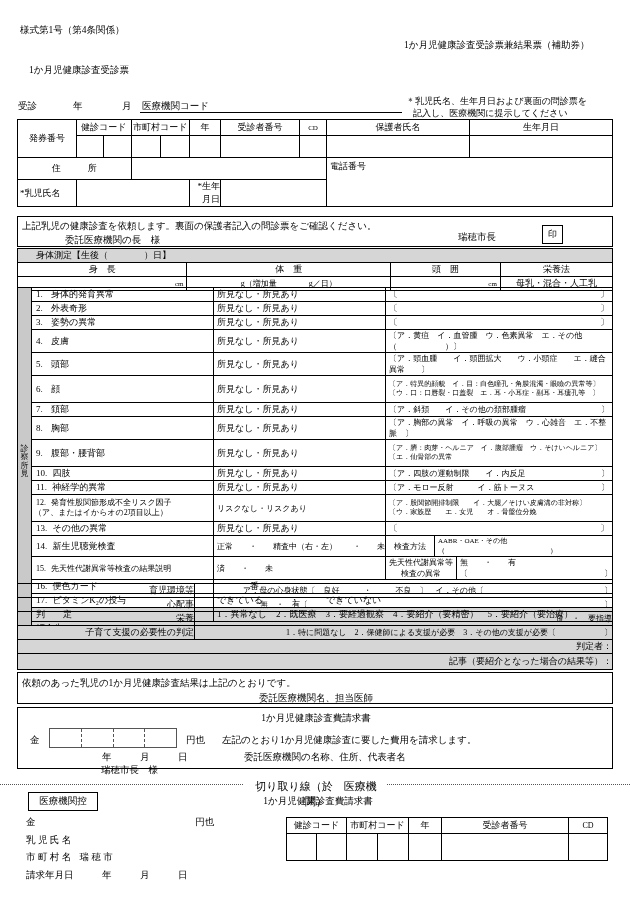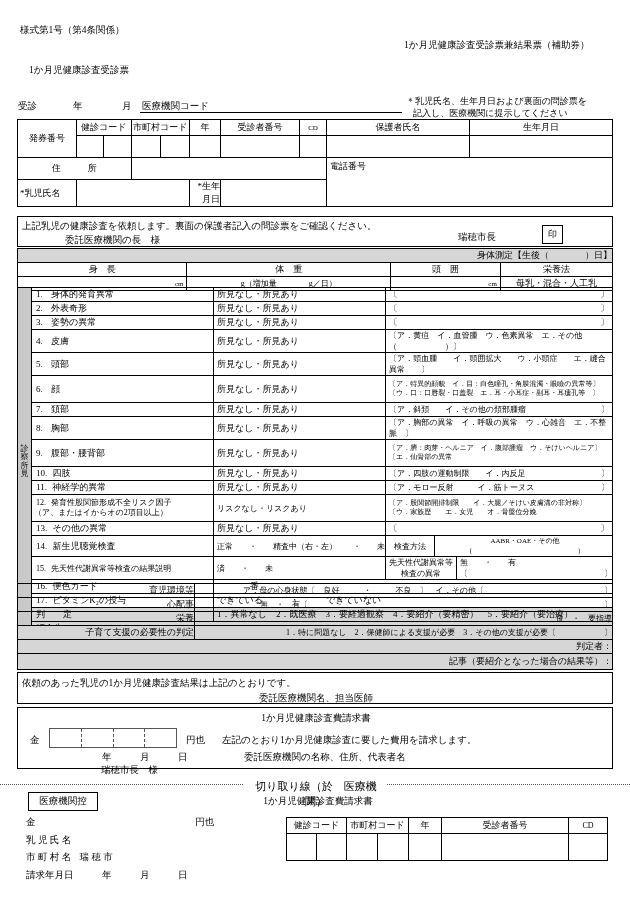--- a/index.html
+++ b/index.html
@@ -56,21 +56,21 @@
   #request-box .line2 { position: absolute; left: 47px; top: 17px; font-size: 9.5px; }
   #request-box .mayor { position: absolute; left: 440px; top: 14px; font-size: 9.5px; }
   #seal {
     position: absolute; left: 524px; top: 8px; width: 19px; height: 17px;
     border: 1px solid #000; text-align: center; font-size: 9px; line-height: 17px;
   }
 
   
   .meas-tbl { left: 17px; top: 248px; width: 596px; }
   .meas-tbl td { height: 13px; }
-  .meas-band { background: #d6d6d6; text-align: right; padding-left: 18px; height: 13px; }
+  .meas-band { background: #d6d6d6; text-align: left; padding-left: 18px; height: 13px; }
   .meas-tbl .hcell { text-align: center; height: 13px; }
   .meas-tbl .vcell { text-align: right; padding-right: 3px; height: 13px; }
 
   
   .find-tbl { left: 17px; top: 287px; width: 596px; }
   .find-tbl td { height: 13px; }
   .find-tbl .sidebar {
     width: 13px; background: #c9c9c9; text-align: center;
     font-size: 8px; line-height: 1.05; vertical-align: middle;
   }
@@ -370,21 +370,21 @@
       <td class="numlbl">
         <span>14.</span>
         <span style="padding-left:3px">新生児聴覚検査</span>
       </td>
       <td class="mid sm" colspan="1">正常　　・　　精査中（右・左）　　・　　未</td>
       <td style="padding:0">
         <table style="position:static;width:100%;border:none">
           <tbody>
                 <tr>
             <td style="border:none;border-right:1px solid #000;width:48px;text-align:center" class="sm">検査方法</td>
-            <td style="border:none;text-align:center;padding-left:3px" class="xs">AABR・OAE・その他（　　　　　　　　　　　　　　　）</td>
+            <td style="border:none;text-align:left;padding-left:3px" class="xs">AABR・OAE・その他（　　　　　　　　　　　　　　　）</td>
           </tr>
         </tbody>
             </table>
       </td>
     </tr>
 
     <tr>
       <td class="numlbl sm">
         <span>15.</span>
         <span style="padding-left:3px">先天性代謝異常等検査の結果説明</span>

